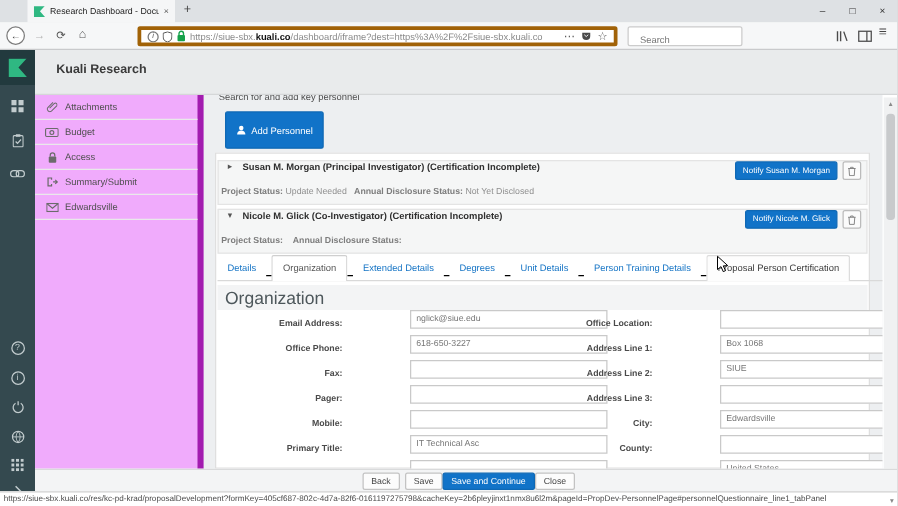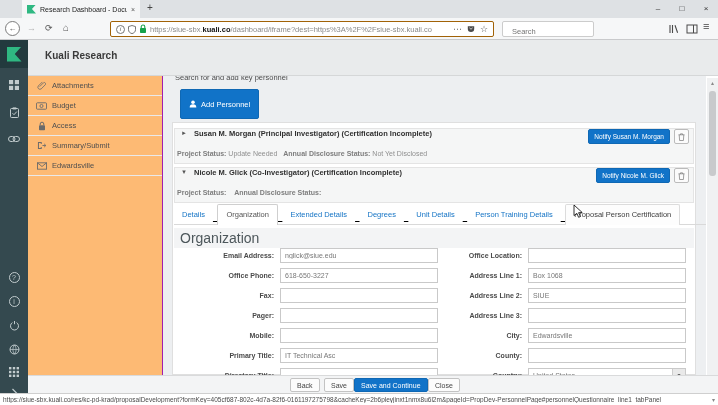--- a/index.html
+++ b/index.html
@@ -16,42 +16,42 @@
   .newtab{position:absolute;left:147px;top:2px;font-size:10px;color:#444;}
   .winctl{position:absolute;right:0;top:0;display:flex;}
   .winctl span{width:24px;height:17px;text-align:center;line-height:17px;font-size:8px;color:#333;}
 
   .navbar{position:absolute;left:0;top:18px;width:718px;height:22px;background:#f6f7f8;border-bottom:1px solid #c9cacc;}
   .back-btn{position:absolute;left:5px;top:3px;width:15px;height:15px;border:1px solid #7b7b7b;border-radius:50%;text-align:center;line-height:13px;font-size:8px;color:#444;background:#fff;}
   .nav-glyph{position:absolute;font-size:9px;color:#555;}
   .fwd{left:27px;top:5px;color:#b5b5b5;}
   .reload{left:45px;top:5px;}
   .home{left:63px;top:4px;font-size:10px;}
-  .urlbar{position:absolute;left:110px;top:3px;width:384px;height:16px;background:#fff;border:1px solid #a16207;border-radius:2px;display:flex;align-items:center;gap:3px;padding:0 5px;overflow:hidden;}
+  .urlbar{position:absolute;left:110px;top:3px;width:384px;height:16px;background:#fff;border:3px solid #a16207;border-radius:2px;display:flex;align-items:center;gap:3px;padding:0 5px;overflow:hidden;}
   .circ-i{width:9px;height:9px;border:1px solid #777;border-radius:50%;font-size:6px;line-height:7px;text-align:center;color:#555;flex:0 0 auto;font-style:italic;}
   .url-text{font-size:7.5px;white-space:nowrap;overflow:hidden;flex:1 1 auto;}
   .url-gray{color:#8a8a8a;} .url-dom{color:#111;font-weight:bold;} 
   .url-right{margin-left:auto;display:flex;align-items:center;gap:5px;flex:0 0 auto;}
   .more-dots{font-size:9px;color:#555;} .star{font-size:9px;color:#555;}
   .searchbar{position:absolute;left:502px;top:3px;width:92px;height:16px;background:#fff;border:1px solid #ccc;border-radius:2px;display:flex;align-items:flex-end;gap:4px;padding:0 5px;}
   .searchbar input{border:none;outline:none;font-size:7.5px;width:80px;color:#444;background:transparent;font-family:"Liberation Sans",sans-serif;}
   .tb-icon{position:absolute;top:5px;}
   .hamb{position:absolute;left:703px;top:2px;font-size:11px;color:#444;}
 
   
   .rail{position:absolute;left:0;top:40px;width:28px;height:353px;background:#34494f;}
   .logo-box{position:absolute;left:0;top:0;width:28px;height:28px;background:#223a3e;display:flex;align-items:center;justify-content:center;}
   .logo-flag{width:15px;height:15px;background:#2fb882;clip-path:polygon(0 0,100% 0,55% 50%,100% 100%,0 100%);}
   .rail-ic{position:absolute;left:0;width:28px;text-align:center;color:#c2ccce;font-size:9px;}
   .rail-circ{display:inline-block;width:11px;height:11px;border:1px solid #c2ccce;border-radius:50%;font-size:7px;line-height:10px;color:#c2ccce;}
 
   .app-header{position:absolute;left:28px;top:40px;width:690px;height:36px;background:#e9ebec;border-bottom:1px solid #d5d7d8;}
   .app-title{position:absolute;left:17px;top:10px;font-size:10px;font-weight:bold;color:#3a3a3a;}
 
-  .sidebar{position:absolute;left:28px;top:76px;width:135px;height:299px;background:#fdba74;border-right:1px solid #a21caf;}
+  .sidebar{position:absolute;left:28px;top:76px;width:135px;height:299px;background:#f0abfc;border-right:5px solid #a21caf;}
   .side-item{height:20px;display:flex;align-items:center;gap:5px;padding-left:8px;border-bottom:1px solid #e9e9ea;font-size:7.5px;color:#4f4f4f;cursor:pointer;}
   .side-item .ic{width:11px;text-align:center;flex:0 0 auto;display:flex;justify-content:center;}
 
   .main{position:absolute;left:163px;top:76px;width:543px;height:299px;background:#edeff1;overflow:hidden;}
   .hint{position:absolute;left:12px;top:-3px;font-size:7.5px;color:#4c4c4c;}
   .btn-blue{background:#1173c8;color:#fff;border:1px solid #0f68b4;border-radius:2px;font-size:7.5px;font-family:"Liberation Sans",sans-serif;display:inline-flex;align-items:center;gap:4px;cursor:pointer;}
   .add-btn{position:absolute;left:17px;top:13px;height:30px;padding:0 8px;}
   .card{position:absolute;left:9px;top:46px;width:524px;height:253px;background:#fff;border:1px solid #dfdfdf;}
 
   .prow{position:absolute;left:11px;width:520px;height:36px;background:#f5f6f6;border:1px solid #e4e4e4;display:flex;align-items:flex-start;padding:0 4px;}
@@ -63,21 +63,21 @@
   .pstatus{position:absolute;left:14px;font-size:7px;color:#8f8f8f;white-space:nowrap;}
   .pstatus b{color:#7d7d7d;font-weight:bold;}
 
   .tabsbar{position:absolute;left:11px;top:128px;width:595px;height:21px;border-bottom:1px solid #d9d9d9;white-space:nowrap;text-decoration:underline;}
   .tabitem{display:inline-block;line-height:19px;padding:0 8px;font-size:7.5px;color:#1574c5;cursor:pointer;vertical-align:bottom;}
   .tabitem.active{background:#fff;border:1px solid #cfcfcf;border-bottom:none;color:#555;position:relative;margin-bottom:-1px;border-radius:2px 2px 0 0;line-height:20px;}
   .tabitem.hovered{background:#fdfdfd;border:1px solid #dcdcdc;border-bottom:none;color:#3c3c3c;position:relative;margin-bottom:-1px;border-radius:2px 2px 0 0;line-height:20px;}
 
   .sect-head{position:absolute;left:11px;top:152px;width:520px;height:20px;background:#f3f4f5;font-size:14px;color:#4d575b;padding-left:6px;line-height:20px;}
 
-  .frow{position:absolute;display:flex;align-items:center;height:15px;}
+  .frow{position:absolute;display:flex;align-items:flex-end;height:15px;gap:48px;}
   .frow .flabel{width:103px;text-align:right;font-size:7px;font-weight:bold;color:#4a4a4a;padding-right:6px;white-space:nowrap;}
   .frow input{width:158px;height:15px;border:1px solid #c9c9c9;font-size:7px;color:#777;padding:0 4px;background:#fff;font-family:"Liberation Sans",sans-serif;}
   .fselect{width:158px;height:15px;border:1px solid #c9c9c9;background:#fff;display:flex;align-items:center;cursor:pointer;}
   .fselect .sel-val{flex:1;font-size:7px;color:#777;padding-left:4px;}
   .fselect .sel-caret{width:13px;height:13px;background:#e9e9e9;border-left:1px solid #ccc;text-align:center;font-size:6px;line-height:13px;color:#666;}
 
   .scr-track{position:absolute;left:707px;top:78px;width:11px;height:297px;background:#f0f1f2;}
   .scr-up{position:absolute;left:0;top:1px;width:11px;text-align:center;font-size:6px;color:#8a8a8a;cursor:pointer;}
   .scr-thumb{position:absolute;left:2px;top:13px;width:7px;height:85px;background:#c8cacc;border-radius:3px;cursor:pointer;}
 

